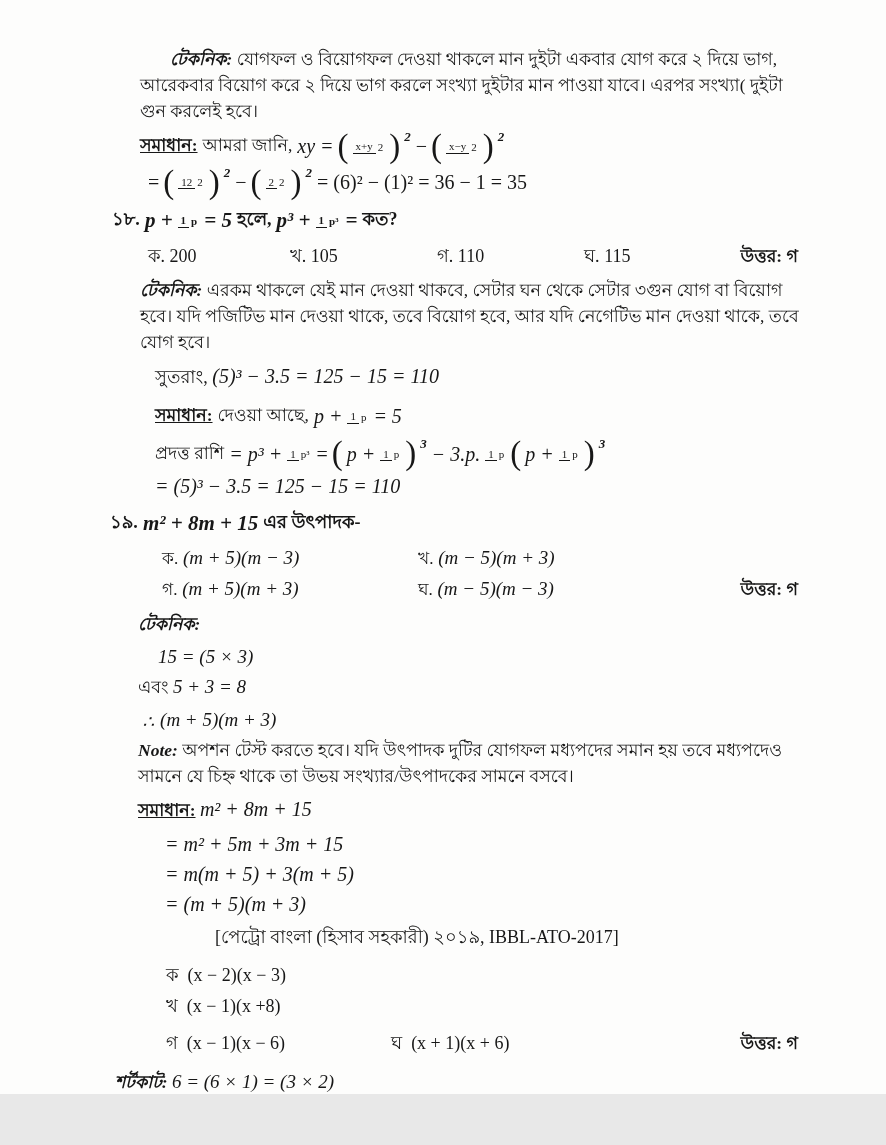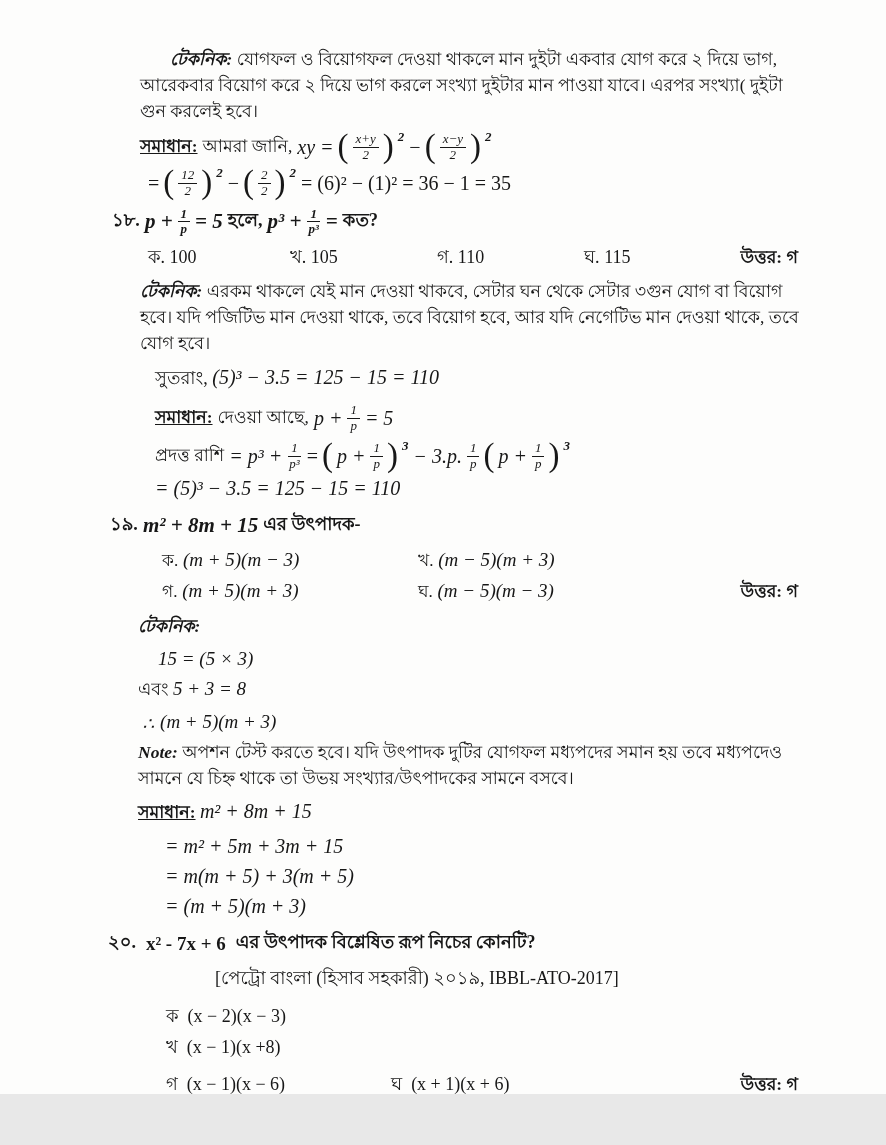--- a/index.html
+++ b/index.html
@@ -10,21 +10,21 @@
   }
   .para{font-size:17.5px;line-height:26px;text-align:left;}
   .b{font-weight:bold;}
   .bi{font-weight:bold;font-style:italic;}
   .u{text-decoration:underline;}
   .it{font-style:italic;}
   .bn{font-style:normal;}
   
   .mrow{display:flex;align-items:center;gap:5px;font-size:20px;}
   .mrow .txt{white-space:pre;}
-  .frac{display:inline-flex;flex-direction:column;align-items:center;line-height:1.12;font-size:13px;font-style:italic;}
+  .frac{display:inline-flex;flex-direction:row;align-items:center;line-height:1.12;font-size:11px;}
   .frac .fn{border-bottom:1.5px solid #171717;padding:0 3px;text-align:center;}
   .frac .fd{padding:0 2px;text-align:center;}
   .bigp{font-size:33px;font-weight:400;line-height:0.9;font-style:normal;margin:0 -1px;}
   .exp{align-self:flex-start;font-size:13px;font-weight:700;margin-top:-3px;font-style:italic;}
   .opt-row{display:flex;align-items:baseline;font-size:18px;}
   .ans{margin-left:auto;font-weight:bold;font-size:17.5px;}
   .okey{font-weight:normal;}
   .oval{font-style:italic;}
   .step{font-size:20px;font-style:italic;line-height:28px;}
 </style>
@@ -90,21 +90,21 @@
     <span class="frac" style="font-weight:bold;">
         <span class="fn">1</span>
         <span class="fd">p³</span>
       </span>
     <span class="it txt">=</span>
 
     <span class="bn txt" style="font-size:18px;">কত?</span>
   </div>
 
   <div class="opt-row" style="margin:6px 0 0 48px;">
-    <span style="width:142px;"><span class="okey">ক.</span> <span>100</span></span>
+    <span style="width:142px;"><span class="okey">ক.</span> <span>200</span></span>
     <span style="width:147px;"><span class="okey">খ.</span> <span>105</span></span>
     <span style="width:147px;"><span class="okey">গ.</span> <span>110</span></span>
     <span><span class="okey">ঘ.</span> <span>115</span></span>
     <span class="ans">উত্তর: গ</span>
   </div>
 
   <p class="para" style="margin:4px 0 0 40px;width:672px;"><span class="bi">টেকনিক:</span>
      <span>এরকম থাকলে যেই মান দেওয়া থাকবে, সেটার ঘন থেকে সেটার ৩গুন যোগ বা বিয়োগ হবে। যদি পজিটিভ মান দেওয়া থাকে, তবে বিয়োগ হবে, আর যদি নেগেটিভ মান দেওয়া থাকে, তবে যোগ হবে।</span></p>
 
   <p style="margin:8px 0 0 55px;font-size:18px;"><span>সুতরাং,</span>
@@ -178,25 +178,20 @@
 
   <p class="para" style="margin:6px 0 0 38px;width:672px;"><span class="bi">Note:</span>
      <span>অপশন টেস্ট করতে হবে। যদি উৎপাদক দুটির যোগফল মধ্যপদের সমান হয় তবে মধ্যপদেও সামনে যে চিহ্ন থাকে তা উভয় সংখ্যার/উৎপাদকের সামনে বসবে।</span></p>
 
   <p style="margin:8px 0 0 38px;font-size:17.5px;"><span class="b u">সমাধান:</span>
      <span class="it" style="font-size:20px;">m² + 8m + 15</span></p>
   <p class="step" style="margin:4px 0 0 65px;">= m² + 5m + 3m + 15</p>
   <p class="step" style="margin:2px 0 0 65px;">= m(m + 5) + 3(m + 5)</p>
   <p class="step" style="margin:2px 0 0 65px;">= (m + 5)(m + 3)</p>
 
-  <div class="mrow b" style="margin:8px 0 0 8px;font-size:19px;gap:10px;">
-    <span class="bn txt" style="font-size:18px;">২০.</span>
-    <span class="txt">x² - 7x + 6</span>
-    <span class="bn txt" style="font-size:18px;">এর উৎপাদক বিশ্লেষিত রূপ নিচের কোনটি?</span>
-  </div>
   <p style="margin:5px 0 0 115px;font-size:18px;">[পেট্রো বাংলা (হিসাব সহকারী) ২০১৯, IBBL-ATO-2017]</p>
 
   <div class="opt-row" style="margin:7px 0 0 66px;font-size:18px;flex-direction:column;">
     <span style="width:225px;"><span class="okey">ক</span>&nbsp;&nbsp;<span>(x − 2)(x − 3)</span></span>
     <span><span class="okey">খ</span>&nbsp;&nbsp;<span>(x − 1)(x +8)</span></span>
   </div>
   <div class="opt-row" style="margin:6px 0 0 66px;font-size:18px;">
     <span style="width:225px;"><span class="okey">গ</span>&nbsp;&nbsp;<span>(x − 1)(x − 6)</span></span>
     <span><span class="okey">ঘ</span>&nbsp;&nbsp;<span>(x + 1)(x + 6)</span></span>
     <span class="ans">উত্তর: গ</span>

